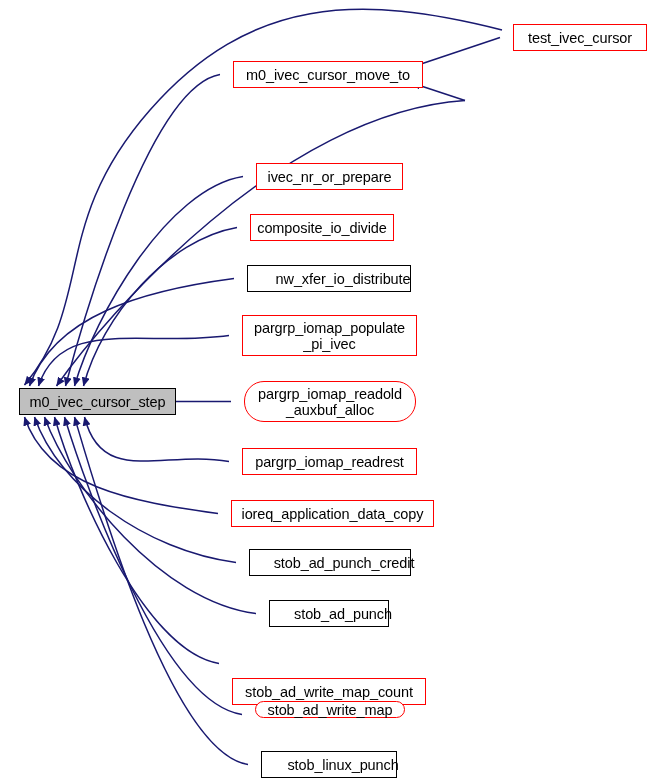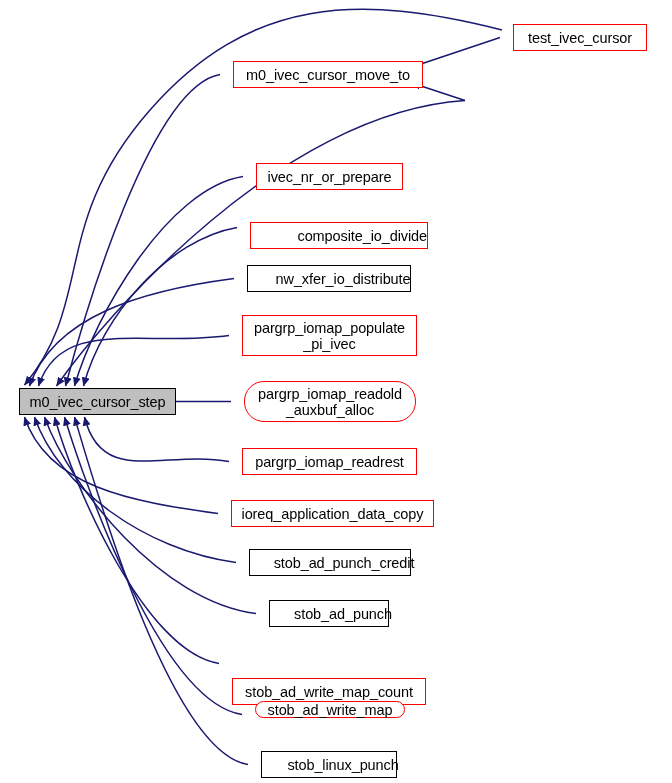--- a/index.html
+++ b/index.html
@@ -79,21 +79,21 @@
         <path d="M256,613.5 C160.825,601.5 69.88,487 44.5,417"></path>
         <path d="M219,663.5 C144.975,651.5 74.24,487 54.5,417"></path>
         <path d="M242,714.5 C162.125,702.5 85.8,487 64.5,417"></path>
         <path d="M248,764.5 C169.925,752.5 95.32,487 74.5,417"></path>
       </g>
   </svg>
 <div class="node root" style="left: 6px; top: 388px; width: 157px; height: 27px; align-items: center;"><span class="node-label">m0_ivec_cursor_step</span></div>
     <div class="node" style="left: 500px; top: 24px; width: 134px; height: 27px;"><span class="node-label">test_ivec_cursor</span></div>
     <div class="node" style="left: 220px; top: 61px; width: 190px; height: 27px;"><span class="node-label">m0_ivec_cursor_move_to</span></div>
     <div class="node" style="left: 243px; top: 163px; width: 147px; height: 27px;"><span class="node-label">ivec_nr_or_prepare</span></div>
-    <div class="node" style="left: 237px; top: 222px; width: 178px; height: 27px; justify-content: flex-end;"><span class="node-label">composite_io_divide</span></div>
+    <div class="node" style="left: 237px; top: 214px; width: 144px; height: 27px;"><span class="node-label">composite_io_divide</span></div>
     <div class="node black" style="left: 234px; top: 265px; width: 164px; height: 27px;"><span class="node-label">nw_xfer_io_distribute</span></div>
     <div class="node" style="left: 229px; top: 315px; width: 175px; height: 41px;"><span class="node-label">pargrp_iomap_populate
 _pi_ivec</span></div>
     <div class="node" style="left: 231px; top: 381px; width: 172px; height: 41px; border-radius: 20px;"><span class="node-label">pargrp_iomap_readold
 _auxbuf_alloc</span></div>
     <div class="node" style="left: 229px; top: 448px; width: 175px; height: 27px;"><span class="node-label">pargrp_iomap_readrest</span></div>
     <div class="node black" style="left: 236px; top: 549px; width: 162px; height: 27px;"><span class="node-label">stob_ad_punch_credit</span></div>
     <div class="node" style="left: 218px; top: 500px; width: 203px; height: 27px;"><span class="node-label">ioreq_application_data_copy</span></div>
     <div class="node black" style="left: 256px; top: 600px; width: 120px; height: 27px;"><span class="node-label">stob_ad_punch</span></div>
     <div class="node" style="left: 219px; top: 678px; width: 194px; height: 27px;"><span class="node-label">stob_ad_write_map_count</span></div>

